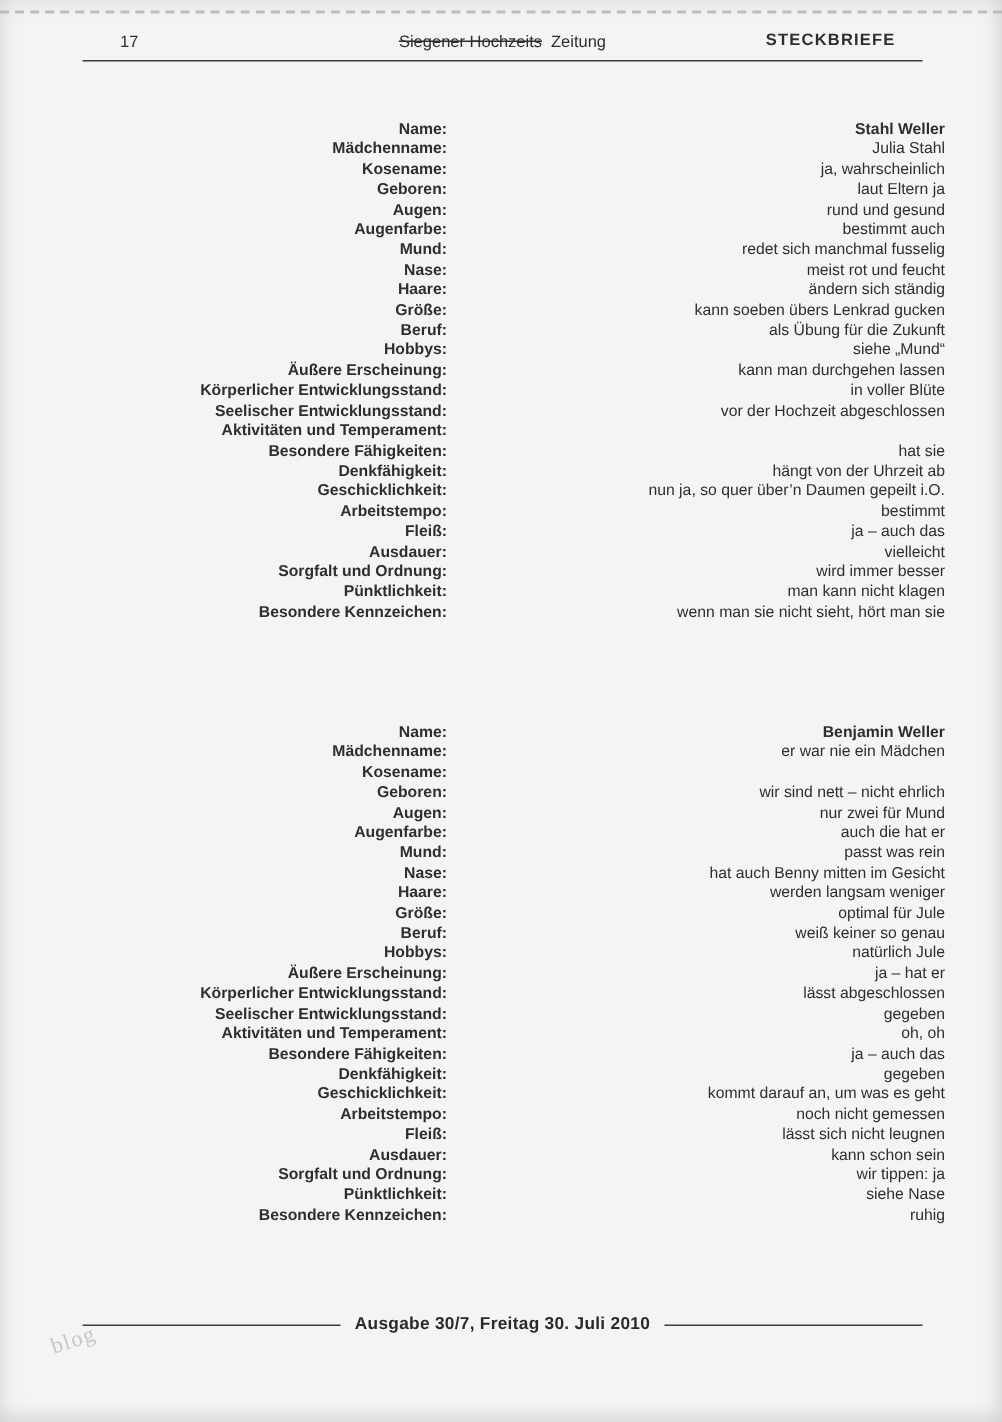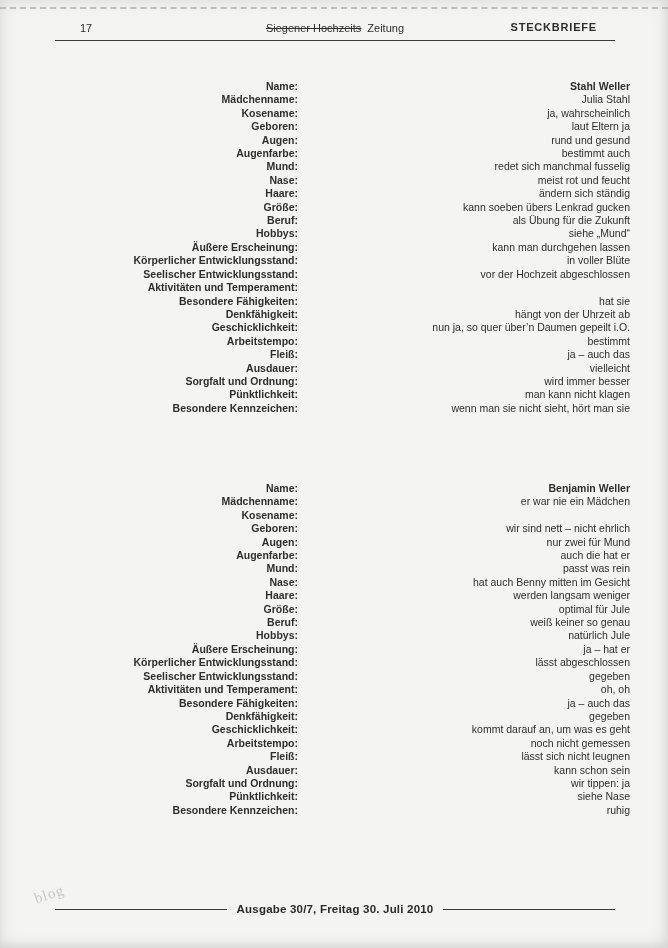--- a/index.html
+++ b/index.html
@@ -67,21 +67,21 @@
   .label {
     width: 235px;
     flex-shrink: 0;
     font-weight: bold;
   }
   .value { flex: 1; white-space: nowrap; overflow: hidden; }
   .row:first-child .value { font-weight: bold; }
   .footer {
     position: absolute;
     left: 55px; right: 53px;
-    top: 903px;
+    top: 877px;
     display: flex;
     align-items: center;
     gap: 10px;
   }
   .fline {
     flex: 1;
     border-top: 1.3px solid #3c3c3c;
     height: 0;
   }
   .ftext {

